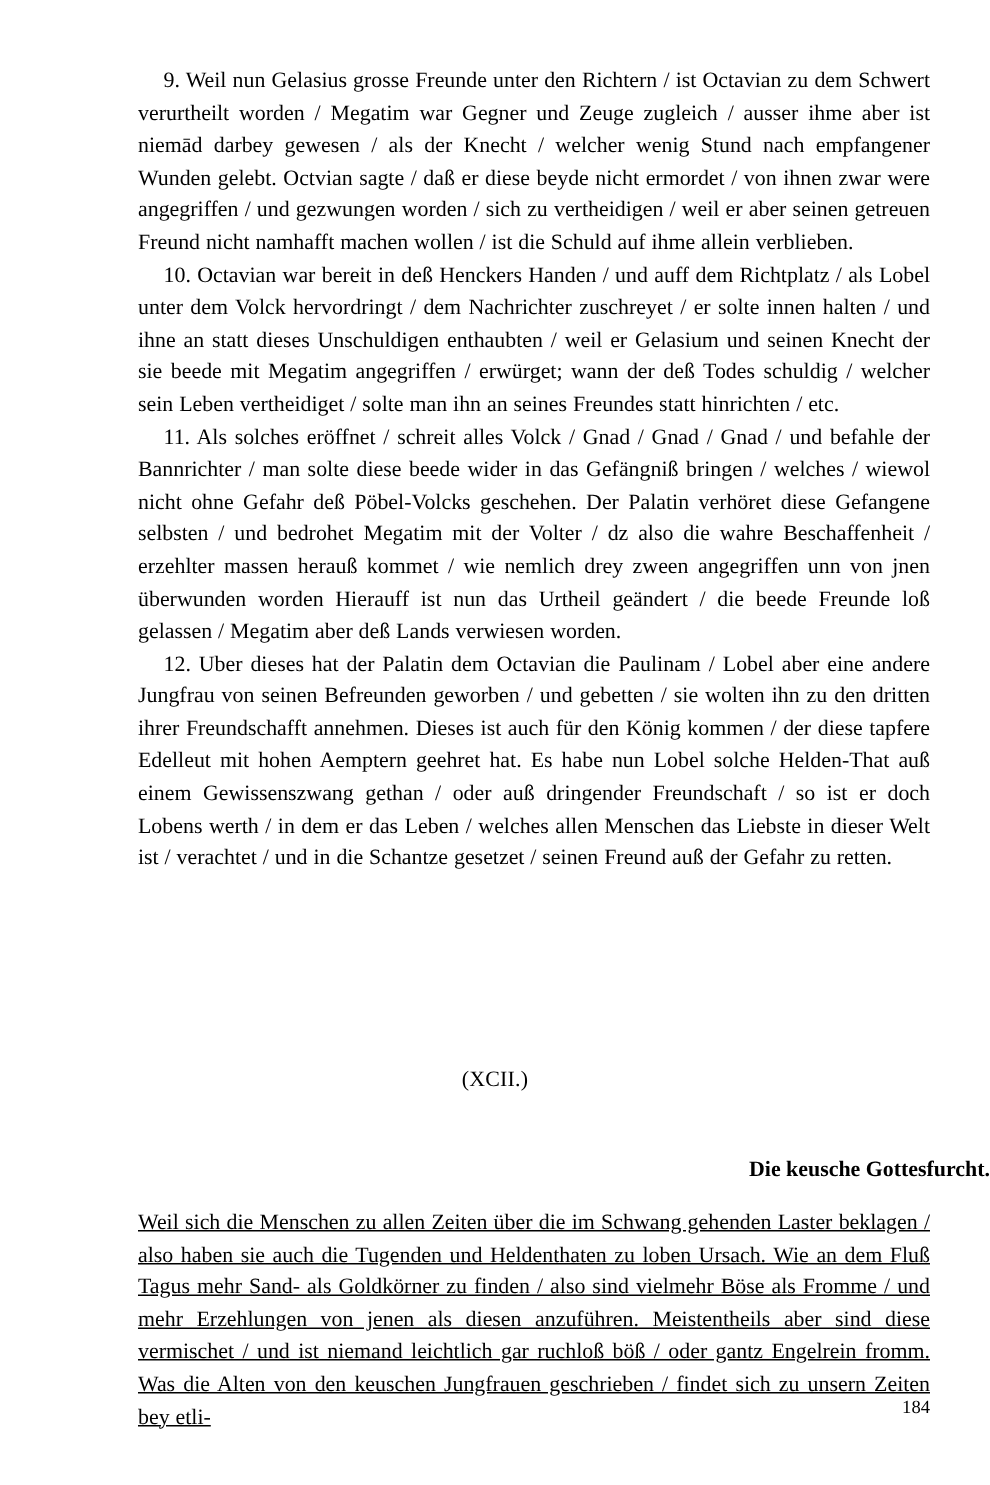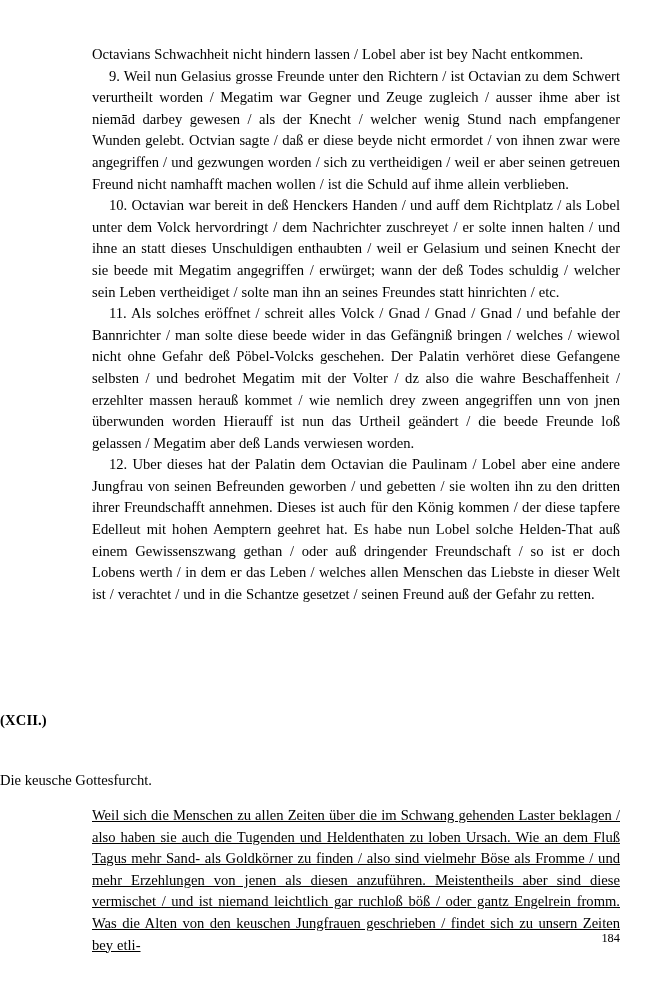--- a/index.html
+++ b/index.html
@@ -43,52 +43,51 @@
   .para.indent {
     text-indent: 17px;
     font-family: Liberation Serif, serif;
   }
 
   .section-number {
     position: absolute;
     left: 0;
     right: 0;
     top: 712px;
-    text-align: left;
+    text-align: center;
     font-size: 14.6px;
-    font-weight: bold;
+    font-weight: normal;
     letter-spacing: 0.01em;
   }
   .section-title {
     position: absolute;
     left: 0;
     right: 0;
     top: 772px;
-    text-align: left;
+    text-align: right;
     font-size: 14.6px;
-    font-weight: normal;
+    font-weight: bold;
   }
 
   #body-bottom { top: 805px; text-decoration: underline; }
 
   .folio {
     position: absolute;
     right: 40px;
     top: 931px;
     font-size: 12.4px;
     text-align: right;
   }
 </style>
 </head>
 <body>
 
 <div class="page">
 
   <div class="text-block" id="body-top">
-    <p class="para cont">Octavians Schwachheit nicht hindern lassen / Lobel aber ist bey Nacht entkommen.</p>
     <p class="para indent">9. Weil nun Gelasius grosse Freunde unter den Richtern / ist Octavian zu dem Schwert verurtheilt worden / Megatim war Gegner und Zeuge zugleich / ausser ihme aber ist niemād darbey gewesen / als der Knecht / welcher wenig Stund nach empfangener Wunden gelebt. Octvian sagte / daß er diese beyde nicht ermordet / von ihnen zwar were angegriffen / und gezwungen worden / sich zu vertheidigen / weil er aber seinen getreuen Freund nicht namhafft machen wollen / ist die Schuld auf ihme allein verblieben.</p>
     <p class="para indent">10. Octavian war bereit in deß Henckers Handen / und auff dem Richtplatz / als Lobel unter dem Volck hervordringt / dem Nachrichter zuschreyet / er solte innen halten / und ihne an statt dieses Unschuldigen enthaubten / weil er Gelasium und seinen Knecht der sie beede mit Megatim angegriffen / erwürget; wann der deß Todes schuldig / welcher sein Leben vertheidiget / solte man ihn an seines Freundes statt hinrichten / etc.</p>
     <p class="para indent">11. Als solches eröffnet / schreit alles Volck / Gnad / Gnad / Gnad / und befahle der Bannrichter / man solte diese beede wider in das Gefängniß bringen / welches / wiewol nicht ohne Gefahr deß Pöbel-Volcks geschehen. Der Palatin verhöret diese Gefangene selbsten / und bedrohet Megatim mit der Volter / dz also die wahre Beschaffenheit / erzehlter massen herauß kommet / wie nemlich drey zween angegriffen unn von jnen überwunden worden Hierauff ist nun das Urtheil geändert / die beede Freunde loß gelassen / Megatim aber deß Lands verwiesen worden.</p>
     <p class="para indent">12. Uber dieses hat der Palatin dem Octavian die Paulinam / Lobel aber eine andere Jungfrau von seinen Befreunden geworben / und gebetten / sie wolten ihn zu den dritten ihrer Freundschafft annehmen. Dieses ist auch für den König kommen / der diese tapfere Edelleut mit hohen Aemptern geehret hat. Es habe nun Lobel solche Helden-That auß einem Gewissenszwang gethan / oder auß dringender Freundschaft / so ist er doch Lobens werth / in dem er das Leben / welches allen Menschen das Liebste in dieser Welt ist / verachtet / und in die Schantze gesetzet / seinen Freund auß der Gefahr zu retten.</p>
   </div>
 
   <div class="section-number">(XCII.)</div>
 
   <div class="section-title">Die keusche Gottesfurcht.</div>
 

